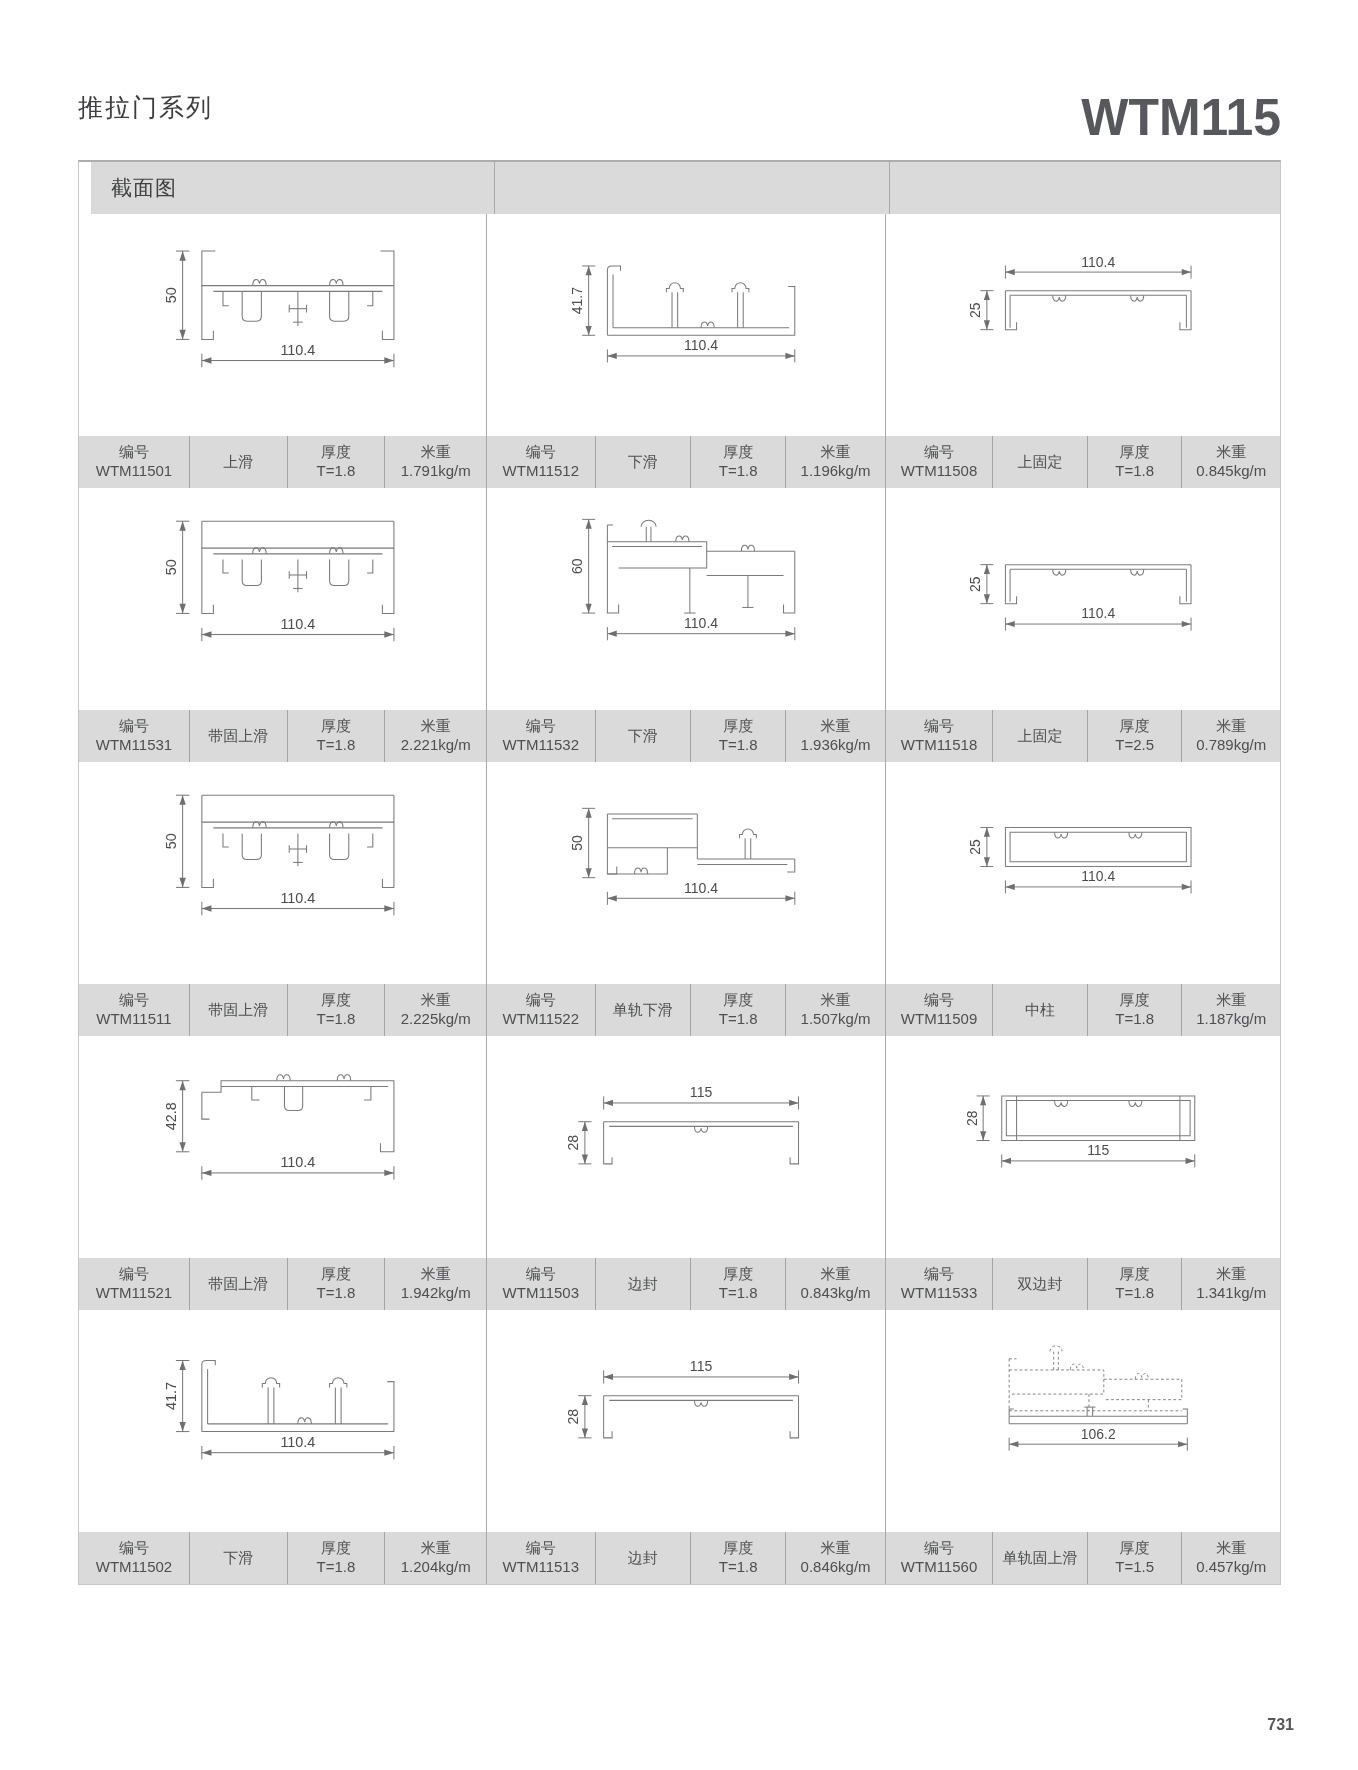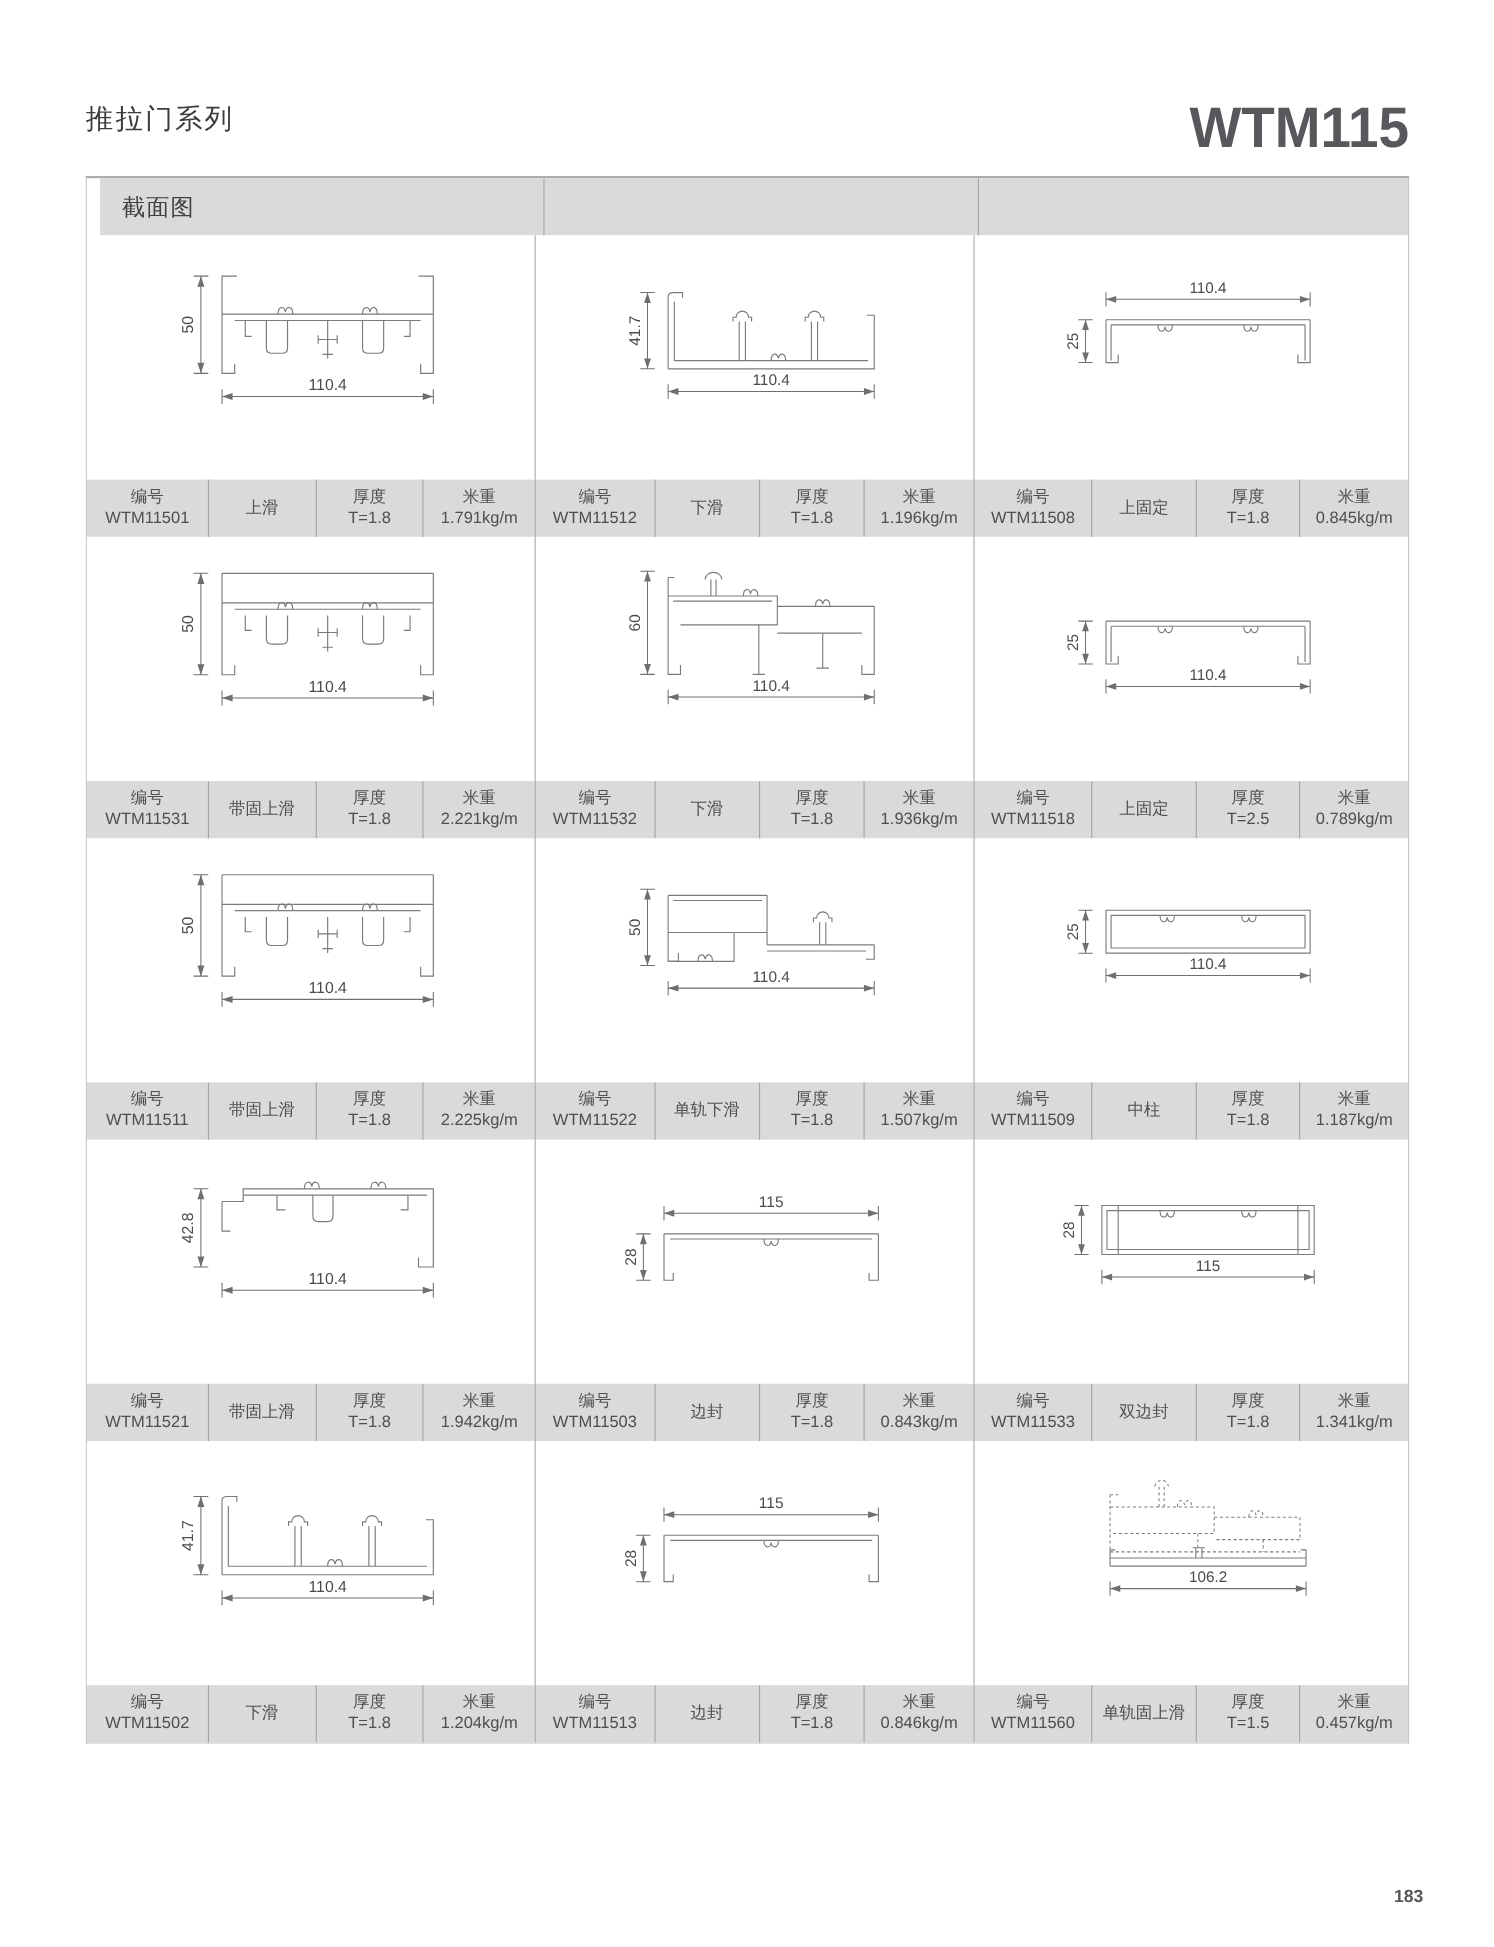--- a/index.html
+++ b/index.html
@@ -663,13 +663,13 @@
           <span>T=1.5</span>
         </div>
       <div class="ic">
           <span>米重</span>
           <span>0.457kg/m</span>
         </div>
     </div>
   </div>
 </div>
 
-<div class="page-num">183</div>
+<div class="page-num">731</div>
 
 </body></html>

